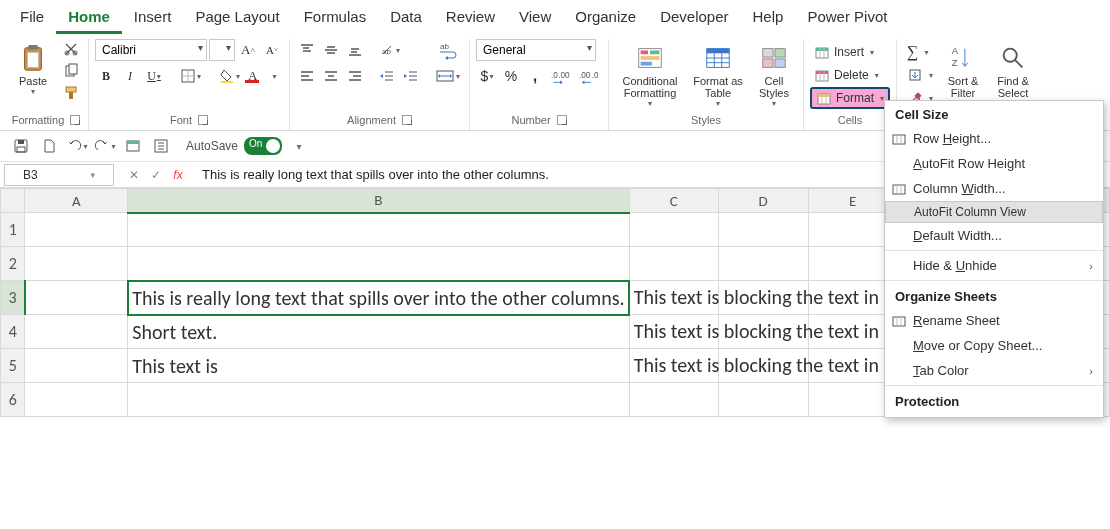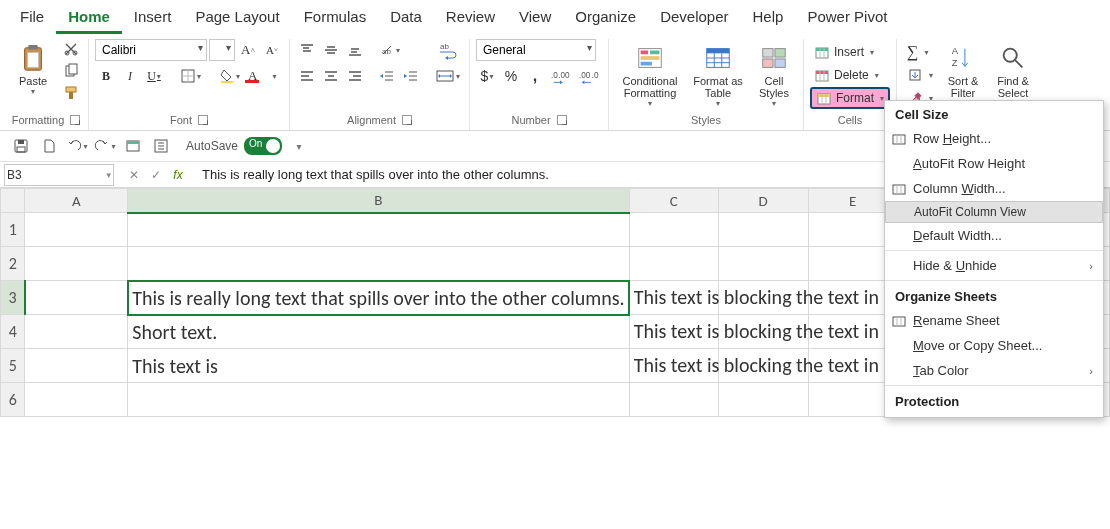--- a/index.html
+++ b/index.html
@@ -36,21 +36,21 @@
   .cellsbtn .caret{font-size:8px;color:#666;margin-left:2px;}
   
   
   .qat{display:flex;align-items:center;gap:6px;padding:4px 10px;border-bottom:1px solid #e3e3e3;font-size:12px;}
   .qat .btn{width:22px;height:22px;display:flex;align-items:center;justify-content:center;cursor:pointer;border-radius:3px;}
   .toggle{width:38px;height:18px;background:#1a7f37;border-radius:8px;position:relative;}
   .toggle::after{content:"";position:absolute;right:2px;top:2px;width:14px;height:14px;background:#fff;border-radius:50%;}
   
   
   .fbar{display:flex;align-items:center;border-bottom:1px solid #d9d9d9;height:26px;}
-  .namebox{width:110px;border:1px solid #c8c8c8;height:22px;margin:2px 4px;display:flex;align-items:center;padding:0 2px;font-size:12px;gap:36px;}
+  .namebox{width:110px;border:1px solid #c8c8c8;height:22px;margin:2px 4px;display:flex;align-items:center;padding:0 18px;font-size:12px;gap:36px;}
   .namebox .dd{margin-left:auto;font-size:9px;color:#888;}
   .fbtns{display:flex;align-items:center;gap:2px;padding:0 6px;color:#888;}
   .fbtn{width:20px;height:20px;display:flex;align-items:center;justify-content:center;}
   .formula{flex:1;padding:0 8px;font-size:13px;color:#222;}
   
   
   .sheet{position:relative;}
   .grid{border-collapse:collapse;table-layout:fixed;}
   .grid th,.grid td{border:1px solid #d9d9d9;font-family:Calibri,Arial,sans-serif;}
   .grid thead th{background:#f0f0f0;font-weight:400;height:24px;font-size:15px;color:#555;}
@@ -466,21 +466,21 @@
 </div>
 
 <div class="fbar">
   <div class="namebox">
       <span>B3</span>
       <span class="dd">▾</span>
     </div>
   <div class="fbtns">
     <div class="fbtn">✕</div>
     <div class="fbtn">✓</div>
-    <div class="fbtn" style="font-style:italic;color:#4d7c0f">fx</div>
+    <div class="fbtn" style="font-style:italic;color:#ef4444">fx</div>
   </div>
   <div class="formula">This is really long text that spills over into the other columns.</div>
 </div>
 
 <div class="sheet">
   <table class="grid" id="grid">
       <thead>
         <tr>
           <th class="corner"></th>
           <th style="width: 150px;">A</th>

